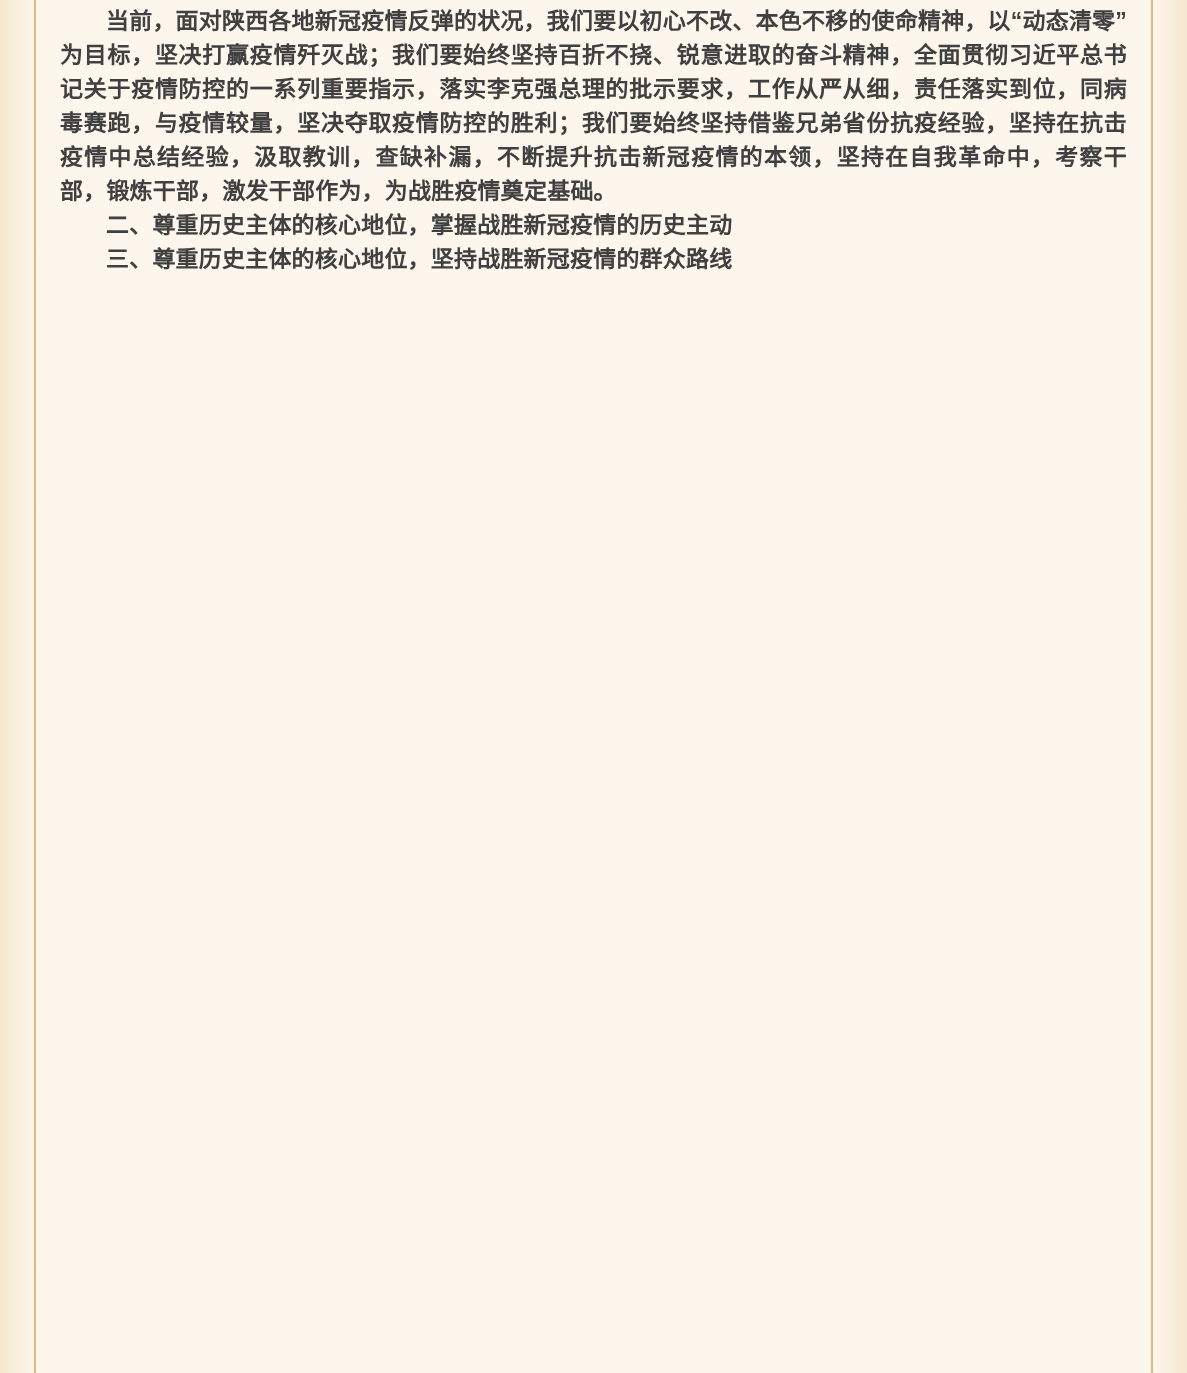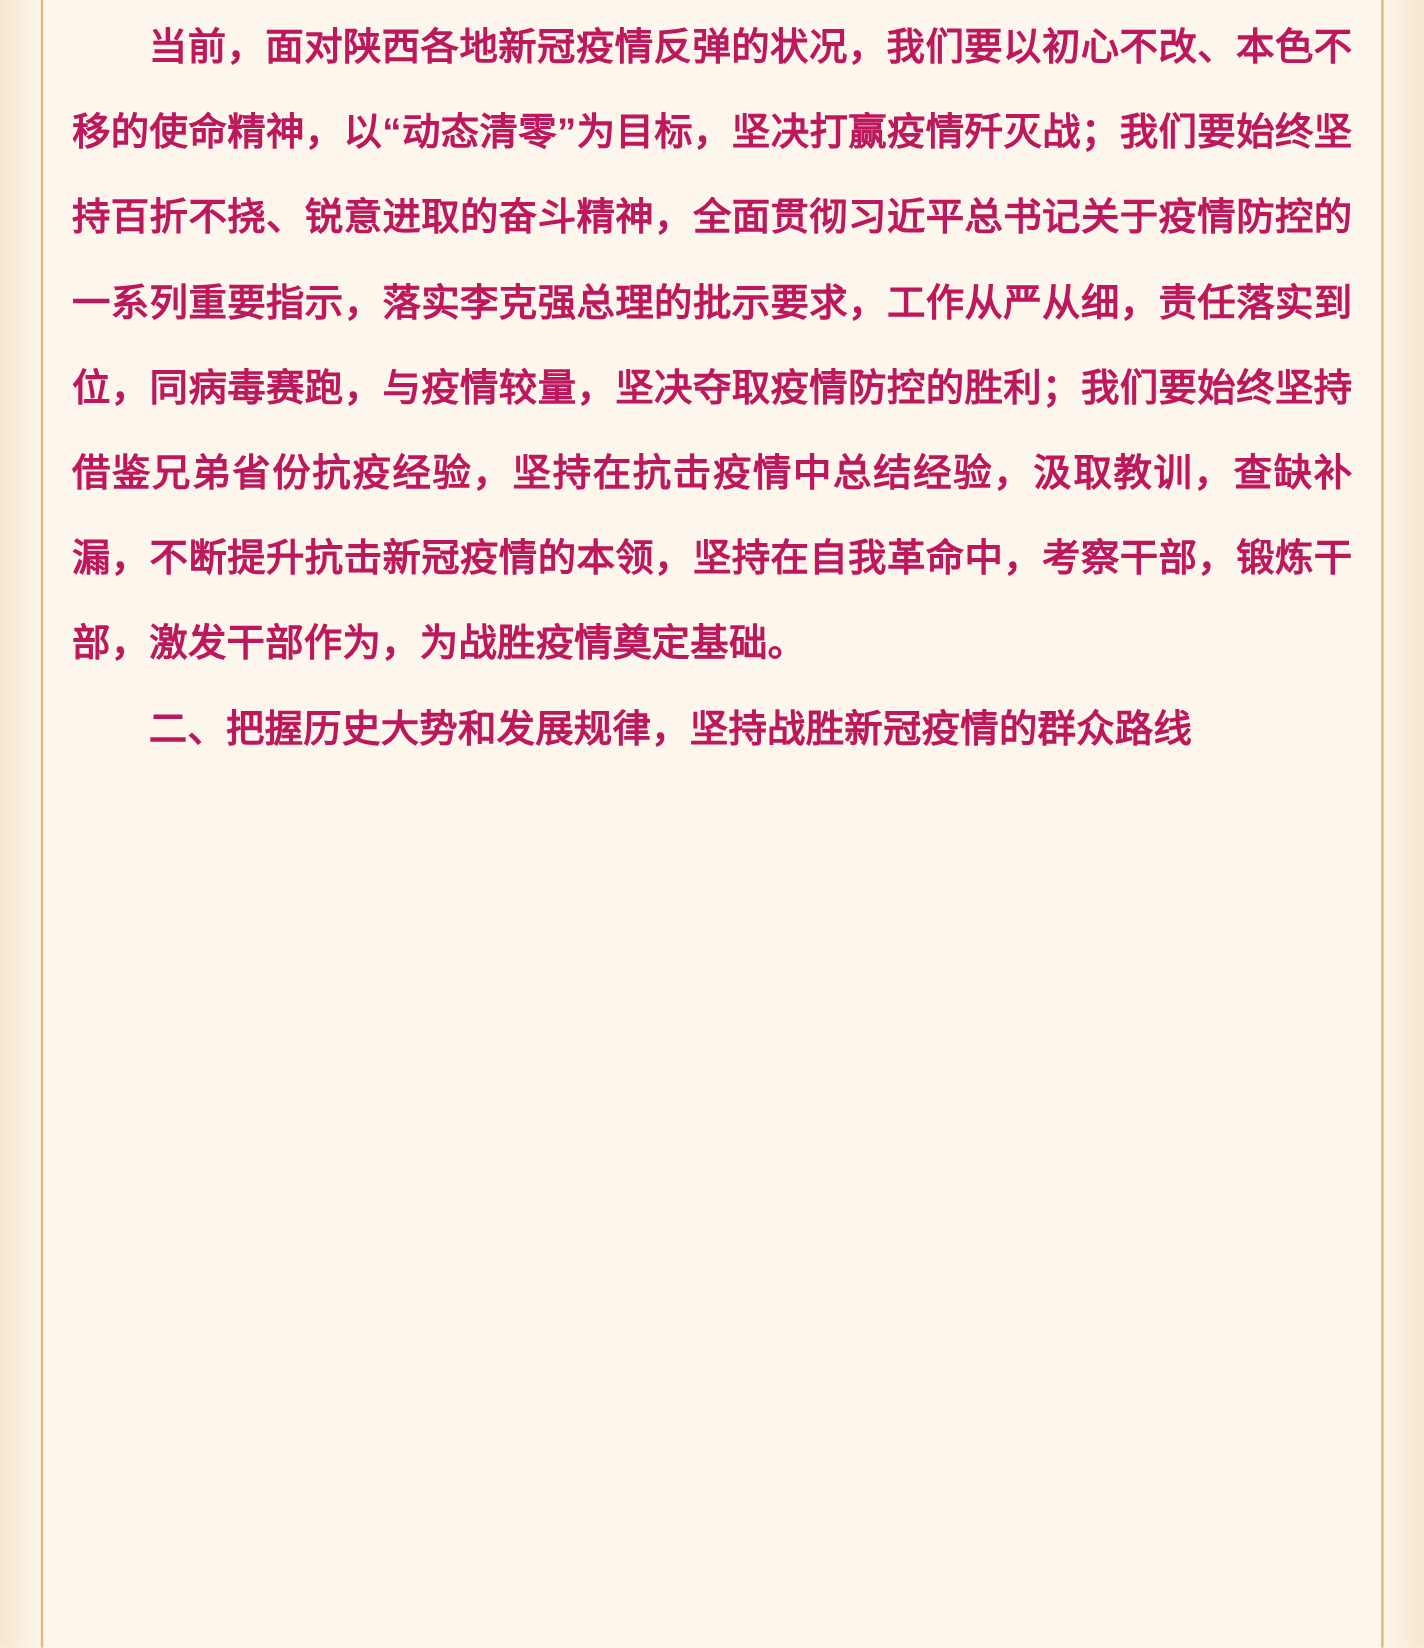--- a/index.html
+++ b/index.html
@@ -30,23 +30,23 @@
     left: 60px;
     right: 60px;
     top: 0;
     bottom: 0;
     padding-top: 4px;
     box-sizing: border-box;
   }
 
   .para {
     margin: 0 0 0 0;
-    font-size: 32px;
-    line-height: 71px;
-    color: #be185d;
+    font-size: 23px;
+    line-height: 34px;
+    color: #404040;
     text-align: justify;
     text-justify: inter-ideograph;
     letter-spacing: 0.2px;
     text-indent: 2em;
     font-weight: 600;
   }
 
   .para.heading {
     font-weight: 700;
   }
@@ -66,14 +66,15 @@
 </head>
 <body>
 
 <div class="edge-glow-left"></div>
 <div class="edge-glow-right"></div>
 <div class="page-frame rule-left"></div>
 <div class="page-frame rule-right"></div>
 
 <div class="page">
   <p class="para">当前，面对陕西各地新冠疫情反弹的状况，我们要以初心不改、本色不移的使命精神，以“动态清零”为目标，坚决打赢疫情歼灭战；我们要始终坚持百折不挠、锐意进取的奋斗精神，全面贯彻习近平总书记关于疫情防控的一系列重要指示，落实李克强总理的批示要求，工作从严从细，责任落实到位，同病毒赛跑，与疫情较量，坚决夺取疫情防控的胜利；我们要始终坚持借鉴兄弟省份抗疫经验，坚持在抗击疫情中总结经验，汲取教训，查缺补漏，不断提升抗击新冠疫情的本领，坚持在自我革命中，考察干部，锻炼干部，激发干部作为，为战胜疫情奠定基础。</p>
-  <p class="para heading">二、把握历史大势和发展规律，坚持战胜新冠疫情的群众路线</p>
+  <p class="para heading">二、尊重历史主体的核心地位，掌握战胜新冠疫情的历史主动</p>
+  <p class="para heading">三、尊重历史主体的核心地位，坚持战胜新冠疫情的群众路线</p>
 </div>
 
 </body></html>

